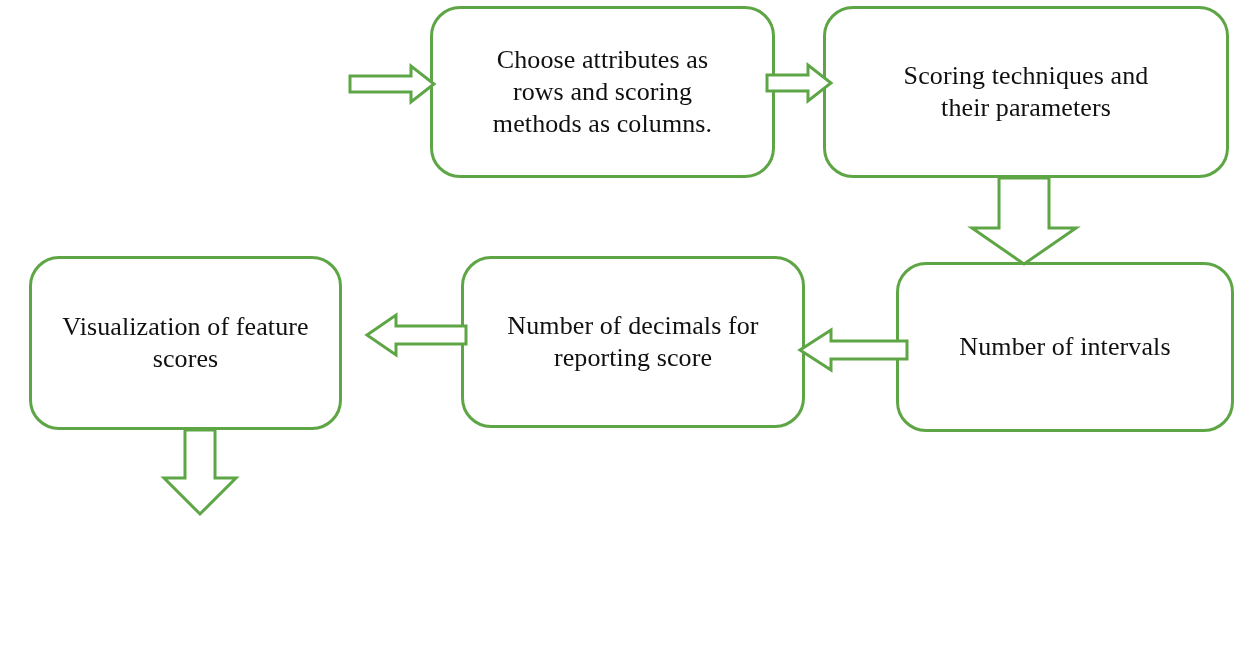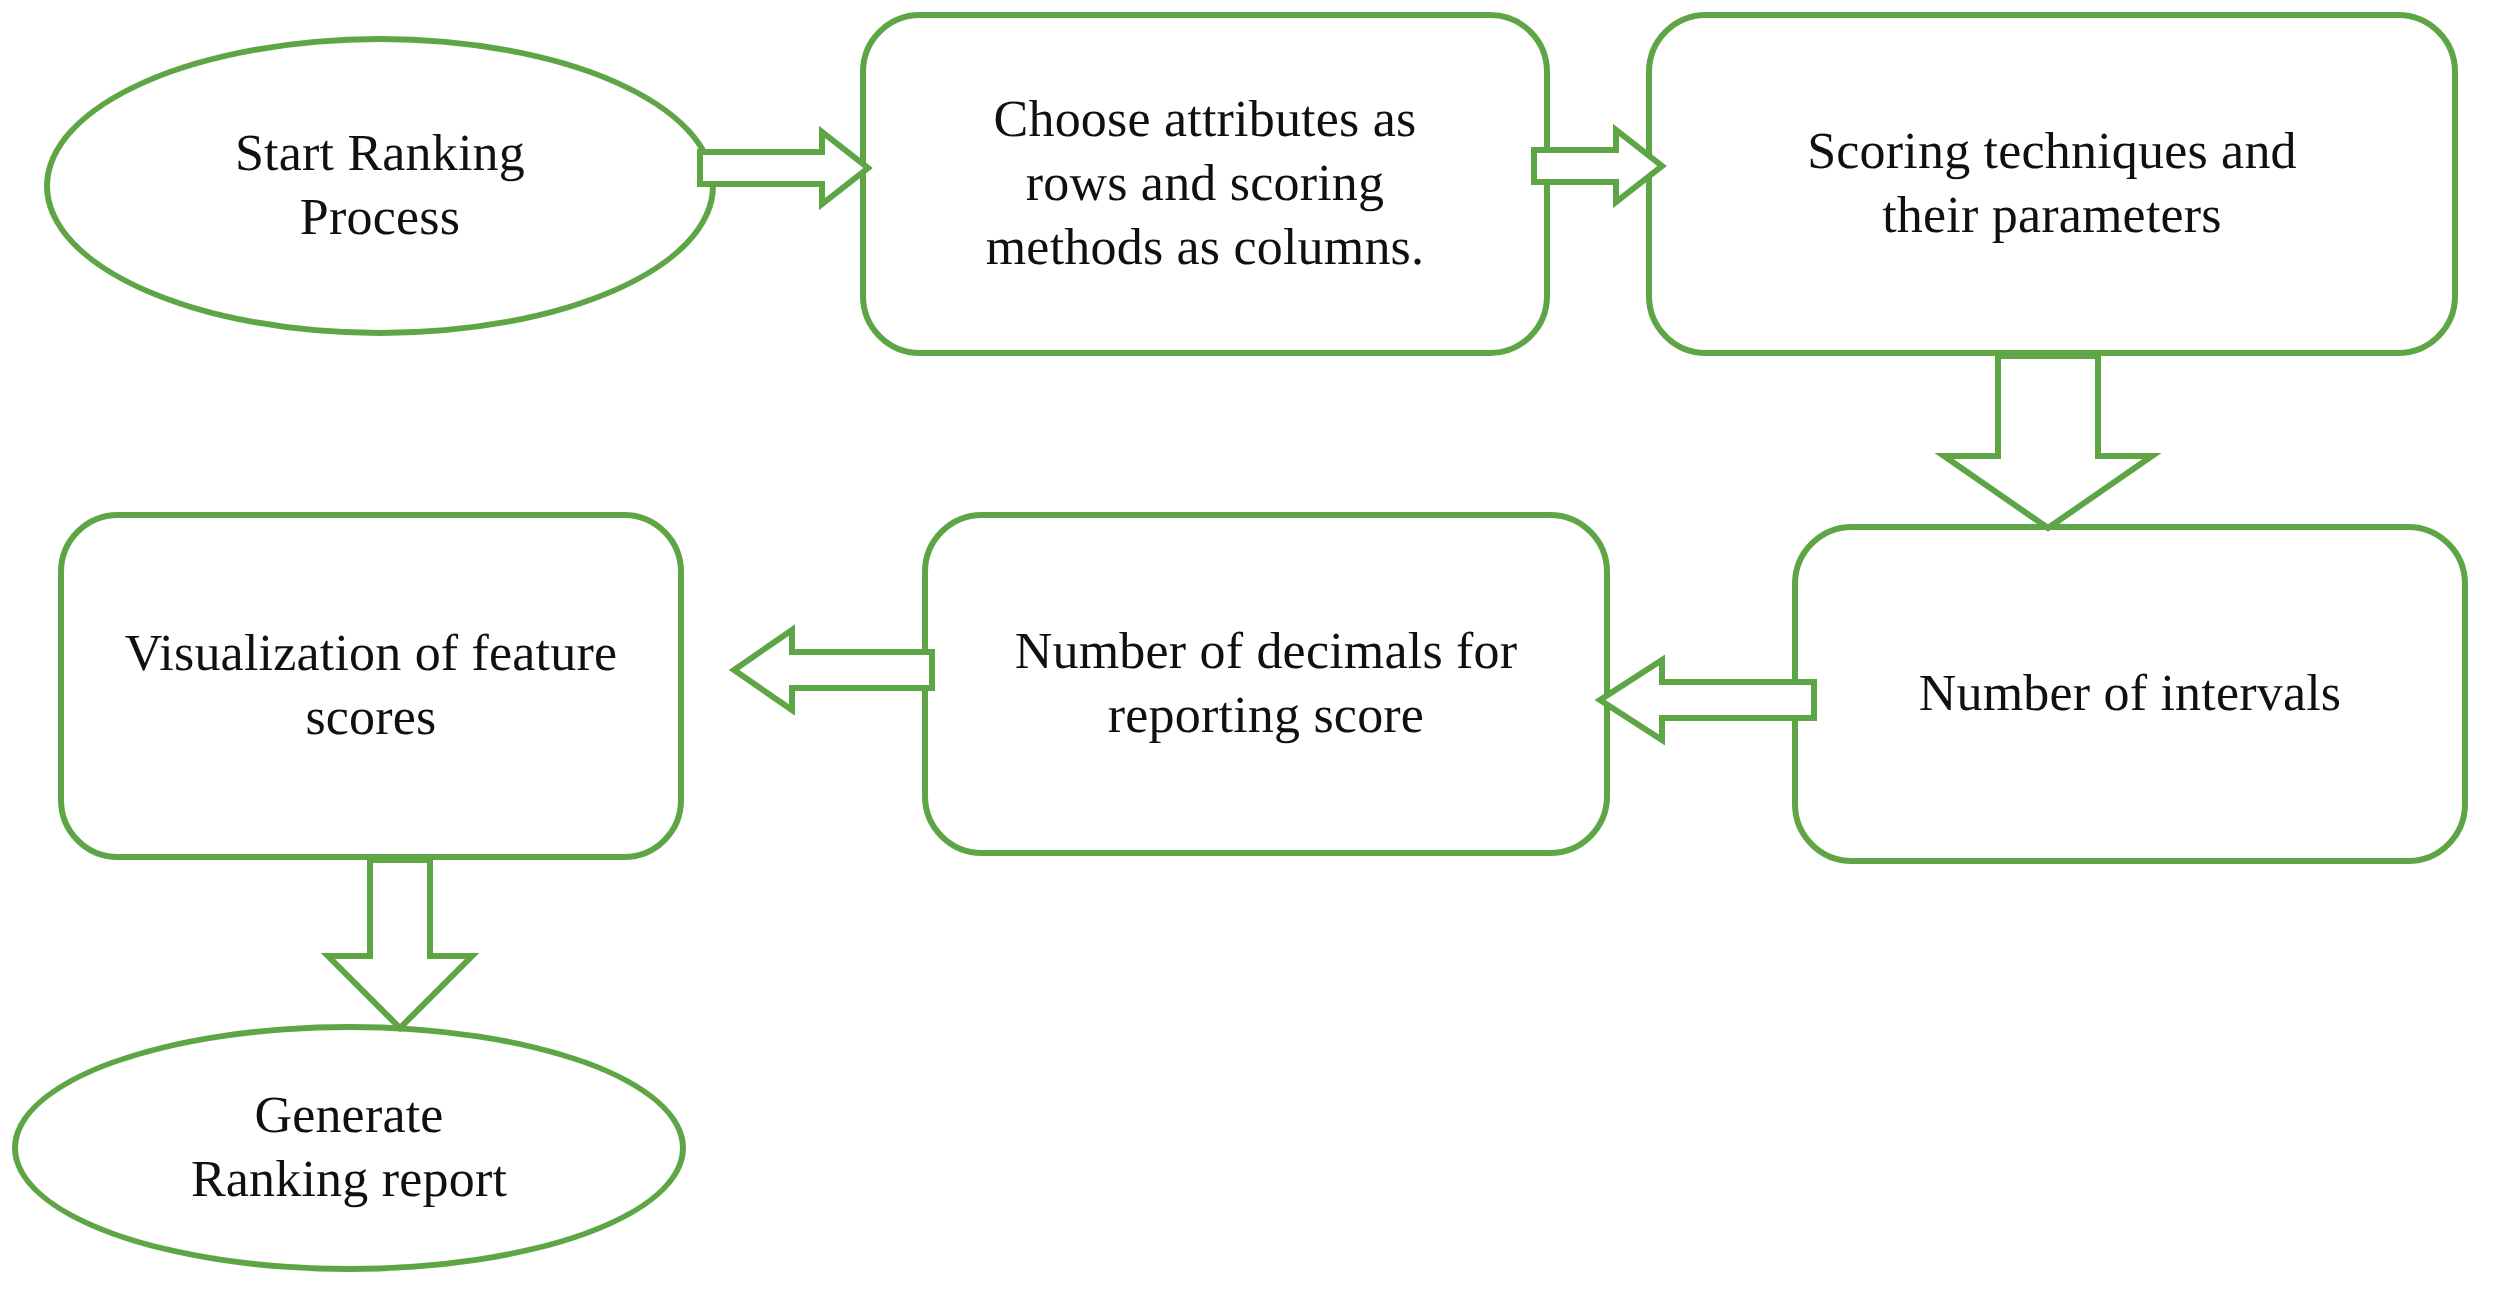--- a/index.html
+++ b/index.html
@@ -48,24 +48,20 @@
   .connector svg {
     display: block;
     overflow: visible;
   }
 </style>
 </head>
 <body>
 
 <div id="canvas">
 
-  <div class="node node-ellipse" style="left:22px; top:18px; width:336px; height:150px;">
-    <span class="node-label">Start Ranking
-Process</span>
-  </div>
 
   <div class="node node-box" style="left:430px; top:6px; width:345px; height:172px;">
     <span class="node-label">Choose attributes as
 rows and scoring
 methods as columns.</span>
   </div>
 
   <div class="node node-box" style="left:823px; top:6px; width:406px; height:172px;">
     <span class="node-label">Scoring techniques and
 their parameters</span>
@@ -78,24 +74,20 @@
   <div class="node node-box" style="left:461px; top:256px; width:344px; height:172px;">
     <span class="node-label">Number of decimals for
 reporting score</span>
   </div>
 
   <div class="node node-box" style="left:29px; top:256px; width:313px; height:174px;">
     <span class="node-label">Visualization of feature
 scores</span>
   </div>
 
-  <div class="node node-ellipse" style="left:6px; top:512px; width:337px; height:124px;">
-    <span class="node-label">Generate
-Ranking report</span>
-  </div>
 
   <div class="connector" style="left:348px; top:62px; width:88px; height:44px;">
     <svg width="88" height="44" viewBox="0 0 88 44" aria-hidden="true">
       <path d="M 2 14 L 63 14 L 63 4 L 86 22 L 63 40 L 63 30 L 2 30 Z" fill="#ffffff" stroke="#5EA645" stroke-width="3" stroke-linejoin="miter"></path>
     </svg>
   </div>
 
   <div class="connector" style="left:765px; top:61px; width:68px; height:44px;">
     <svg width="68" height="44" viewBox="0 0 68 44" aria-hidden="true">
       <path d="M 2 14 L 43 14 L 43 4 L 66 22 L 43 40 L 43 30 L 2 30 Z" fill="#ffffff" stroke="#5EA645" stroke-width="3" stroke-linejoin="miter"></path>

